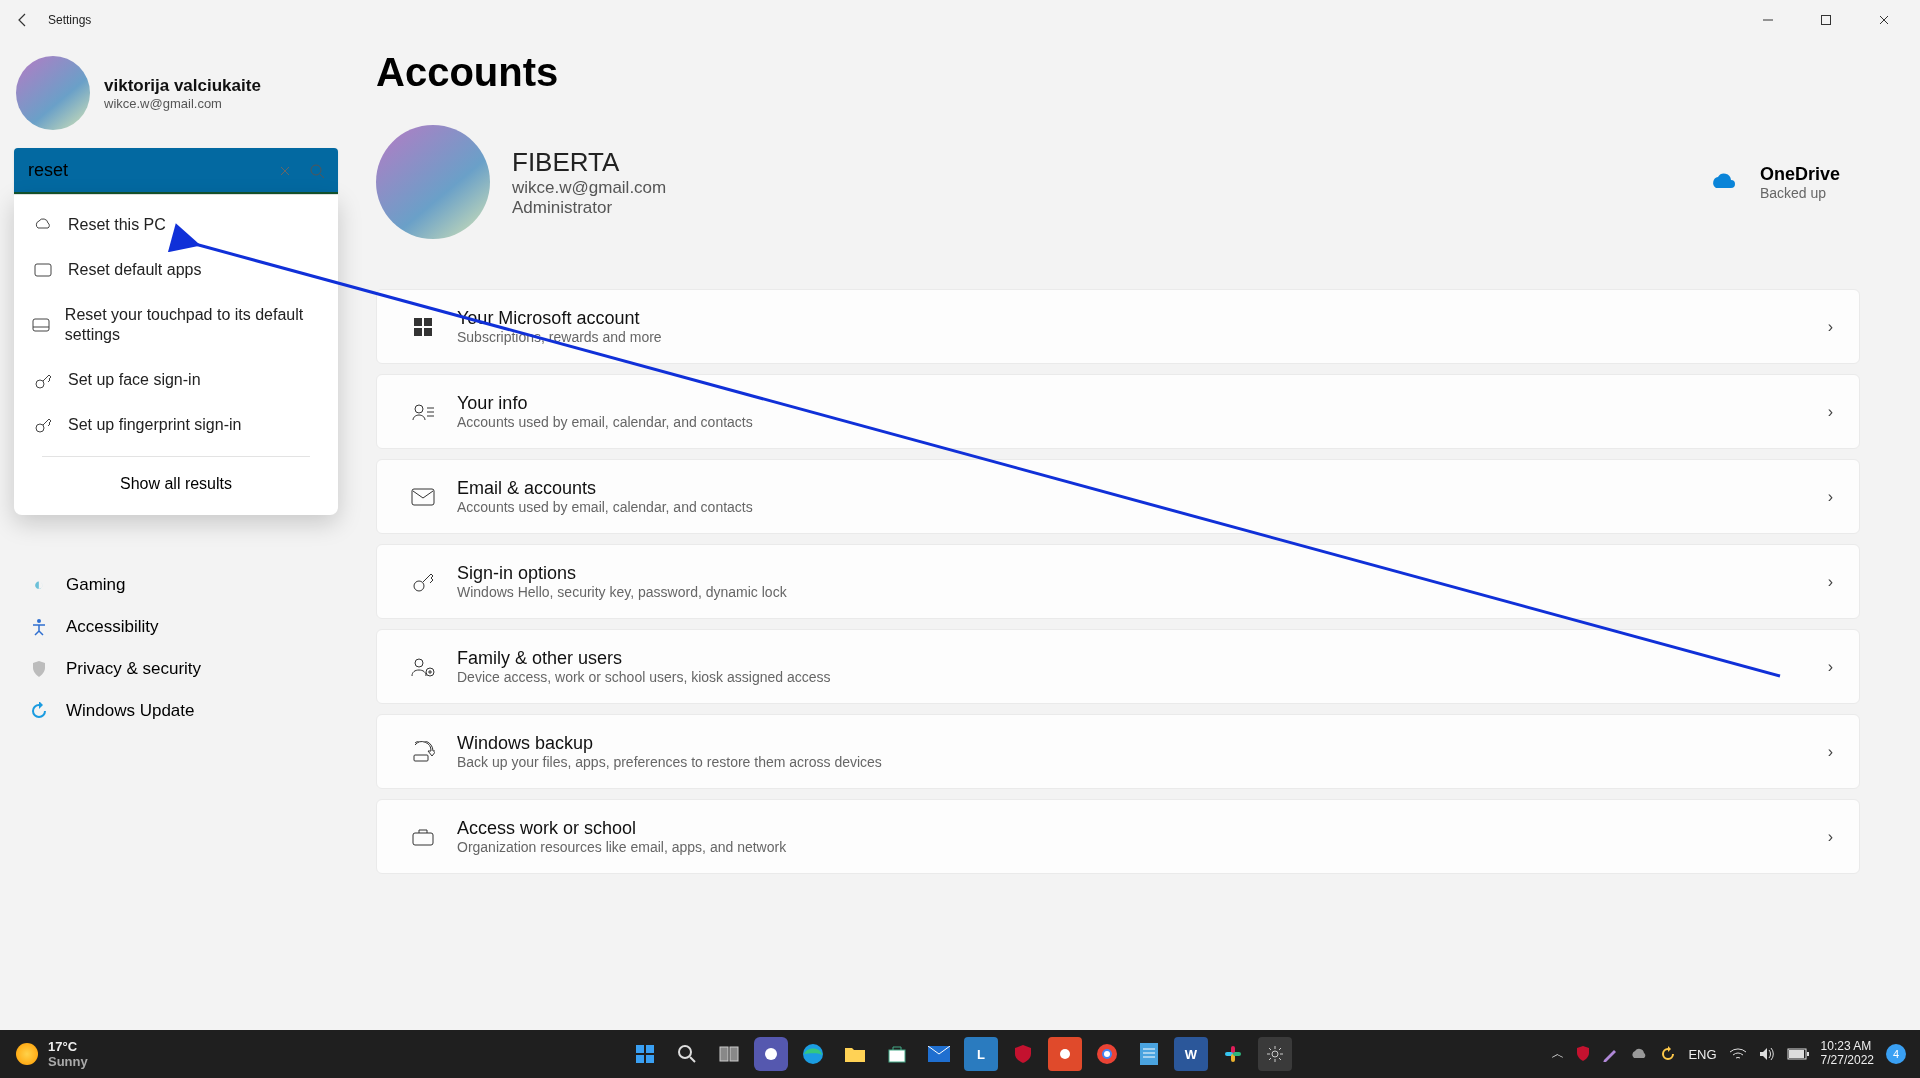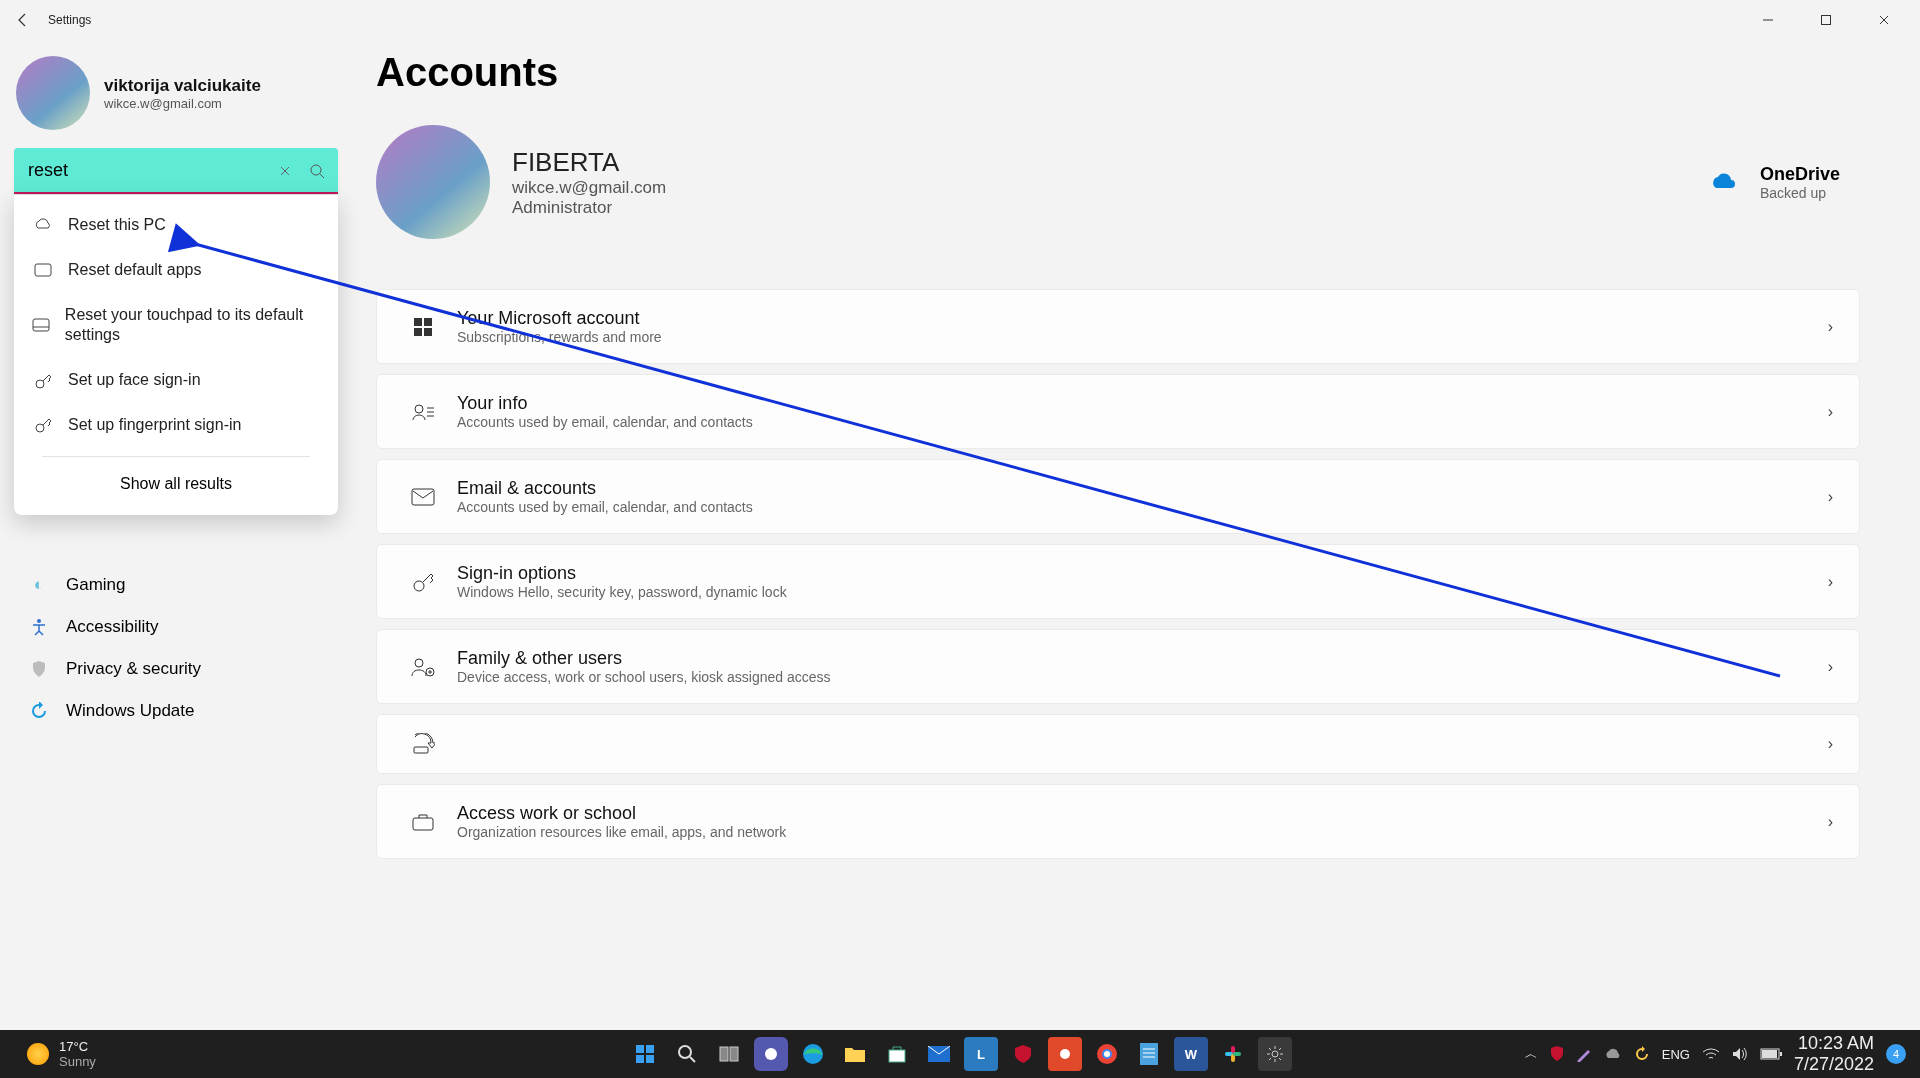--- a/index.html
+++ b/index.html
@@ -15,21 +15,21 @@
 .app { display:flex; height: calc(100% - 88px); justify-content: space-between; }
 
 
 .sidebar { width: 352px; padding: 12px 14px 0 14px; position: relative; }
 .profile { display:flex; align-items:center; gap: 14px; padding: 4px 2px 18px 2px;}
 .avatar { width: 74px; height: 74px; border-radius: 50%; background: linear-gradient(140deg,#b67ac4 0%,#6aa0c8 60%,#d7e6b5 100%); flex-shrink:0;}
 .profile .name { font-weight:600; font-size:17px; color:#111;}
 .profile .email { font-size:13px; color:#555;}
 
 .searchwrap { position: relative; }
-.searchbox { width: 100%; height: 46px; border: none; border-bottom: 2px solid #be185d; background:#5eead4; border-radius:4px 4px 0 0; padding: 0 70px 0 14px; font-size:18px; outline:none; box-shadow: 0 1px 3px rgba(0,0,0,0.08);}
+.searchbox { width: 100%; height: 46px; border: none; border-bottom: 2px solid #14532d; background:#0369a1; border-radius:4px 4px 0 0; padding: 0 70px 0 14px; font-size:18px; outline:none; box-shadow: 0 1px 3px rgba(0,0,0,0.08);}
 .search-clear, .search-go { position:absolute; top:0; height:46px; width:34px; display:flex; align-items:center; justify-content:center; color:#555;}
 .search-clear { right: 36px; }
 .search-go { right: 4px; }
 
 .dropdown { position:absolute; left:0; right:0; top:47px; background:#fff; border-radius:0 0 8px 8px; box-shadow: 0 8px 24px rgba(0,0,0,0.18); padding: 8px 0 12px 0; z-index:10;}
 .dd-item { display:flex; align-items:center; gap:14px; padding: 12px 18px; font-size:16px; cursor:pointer;}
 .dd-item .iconbox { width:22px; display:flex; justify-content:center; color:#444;}
 .dd-item .lbl { color:#222; line-height:1.3;}
 .dd-sep { height:1px; background:#e3e3e3; margin: 8px 28px;}
 .dd-all { text-align:center; font-size:16px; padding:10px 0; cursor:pointer;}
@@ -57,26 +57,26 @@
 .card .ctxt { margin-left: 14px;}
 .card .ct { font-size:18px; color:#111;}
 .card .cs { font-size:14px; color:#666;}
 .card .chev { margin-left:auto; color:#444;}
 
 
 .arrow { position:absolute; pointer-events:none; z-index:50;}
 
 
 .taskbar { position:absolute; bottom:0; left:0; right:0; height:48px; background:#1f1f1f; display:flex; align-items:center; color:#eee; font-size:13px;}
-.taskbar .weather { display:flex; align-items:center; gap:10px; padding-left:27px;}
+.taskbar .weather { display:flex; align-items:center; gap:10px; padding-left:16px;font-weight:bold;}
 .taskbar .sun { width:22px; height:22px; border-radius:50%; background: radial-gradient(circle,#ffd24a,#ff9b00);}
 .taskbar .center { position:absolute; left:50%; transform:translateX(-50%); display:flex; gap:8px; align-items:center;}
 .taskbar .tb { width:34px; height:34px; display:flex; align-items:center; justify-content:center; border-radius:4px;}
 .taskbar .tray { margin-left:auto; display:flex; align-items:center; gap:12px; padding-right:14px;}
-.taskbar .dt { text-align:right; line-height:1.15; font-size:18px;}
+.taskbar .dt { text-align:left; line-height:1.15; font-size:12px;}
 
 svg { display:block; }
 </style>
 </head>
 <body>
 
 <div class="titlebar">
   <div class="back">
     <svg width="16" height="16" viewBox="0 0 16 16">
         <path d="M10 2 4 8l6 6" stroke="#333" stroke-width="1.2" fill="none"></path>
@@ -301,20 +301,24 @@
           </div>
         <span class="chev">›</span>
       </div>
       <div class="card">
         <span class="cicon">
             <svg width="24" height="22">
               <path d="M4 4a9 9 0 0 1 16 6h-3l4 5 4-5h-3A11 11 0 0 0 4 2" stroke="#333" fill="none"></path>
               <rect x="3" y="14" width="14" height="6" rx="1" stroke="#333" fill="none"></rect>
             </svg>
           </span>
+        <div class="ctxt">
+            <div class="ct">Windows backup</div>
+            <div class="cs">Back up your files, apps, preferences to restore them across devices</div>
+          </div>
         <span class="chev">›</span>
       </div>
       <div class="card">
         <span class="cicon">
             <svg width="24" height="20">
               <rect x="2" y="6" width="20" height="12" rx="2" stroke="#333" fill="none"></rect>
               <path d="M8 6V3h8v3" stroke="#333" fill="none"></path>
             </svg>
           </span>
         <div class="ctxt">

